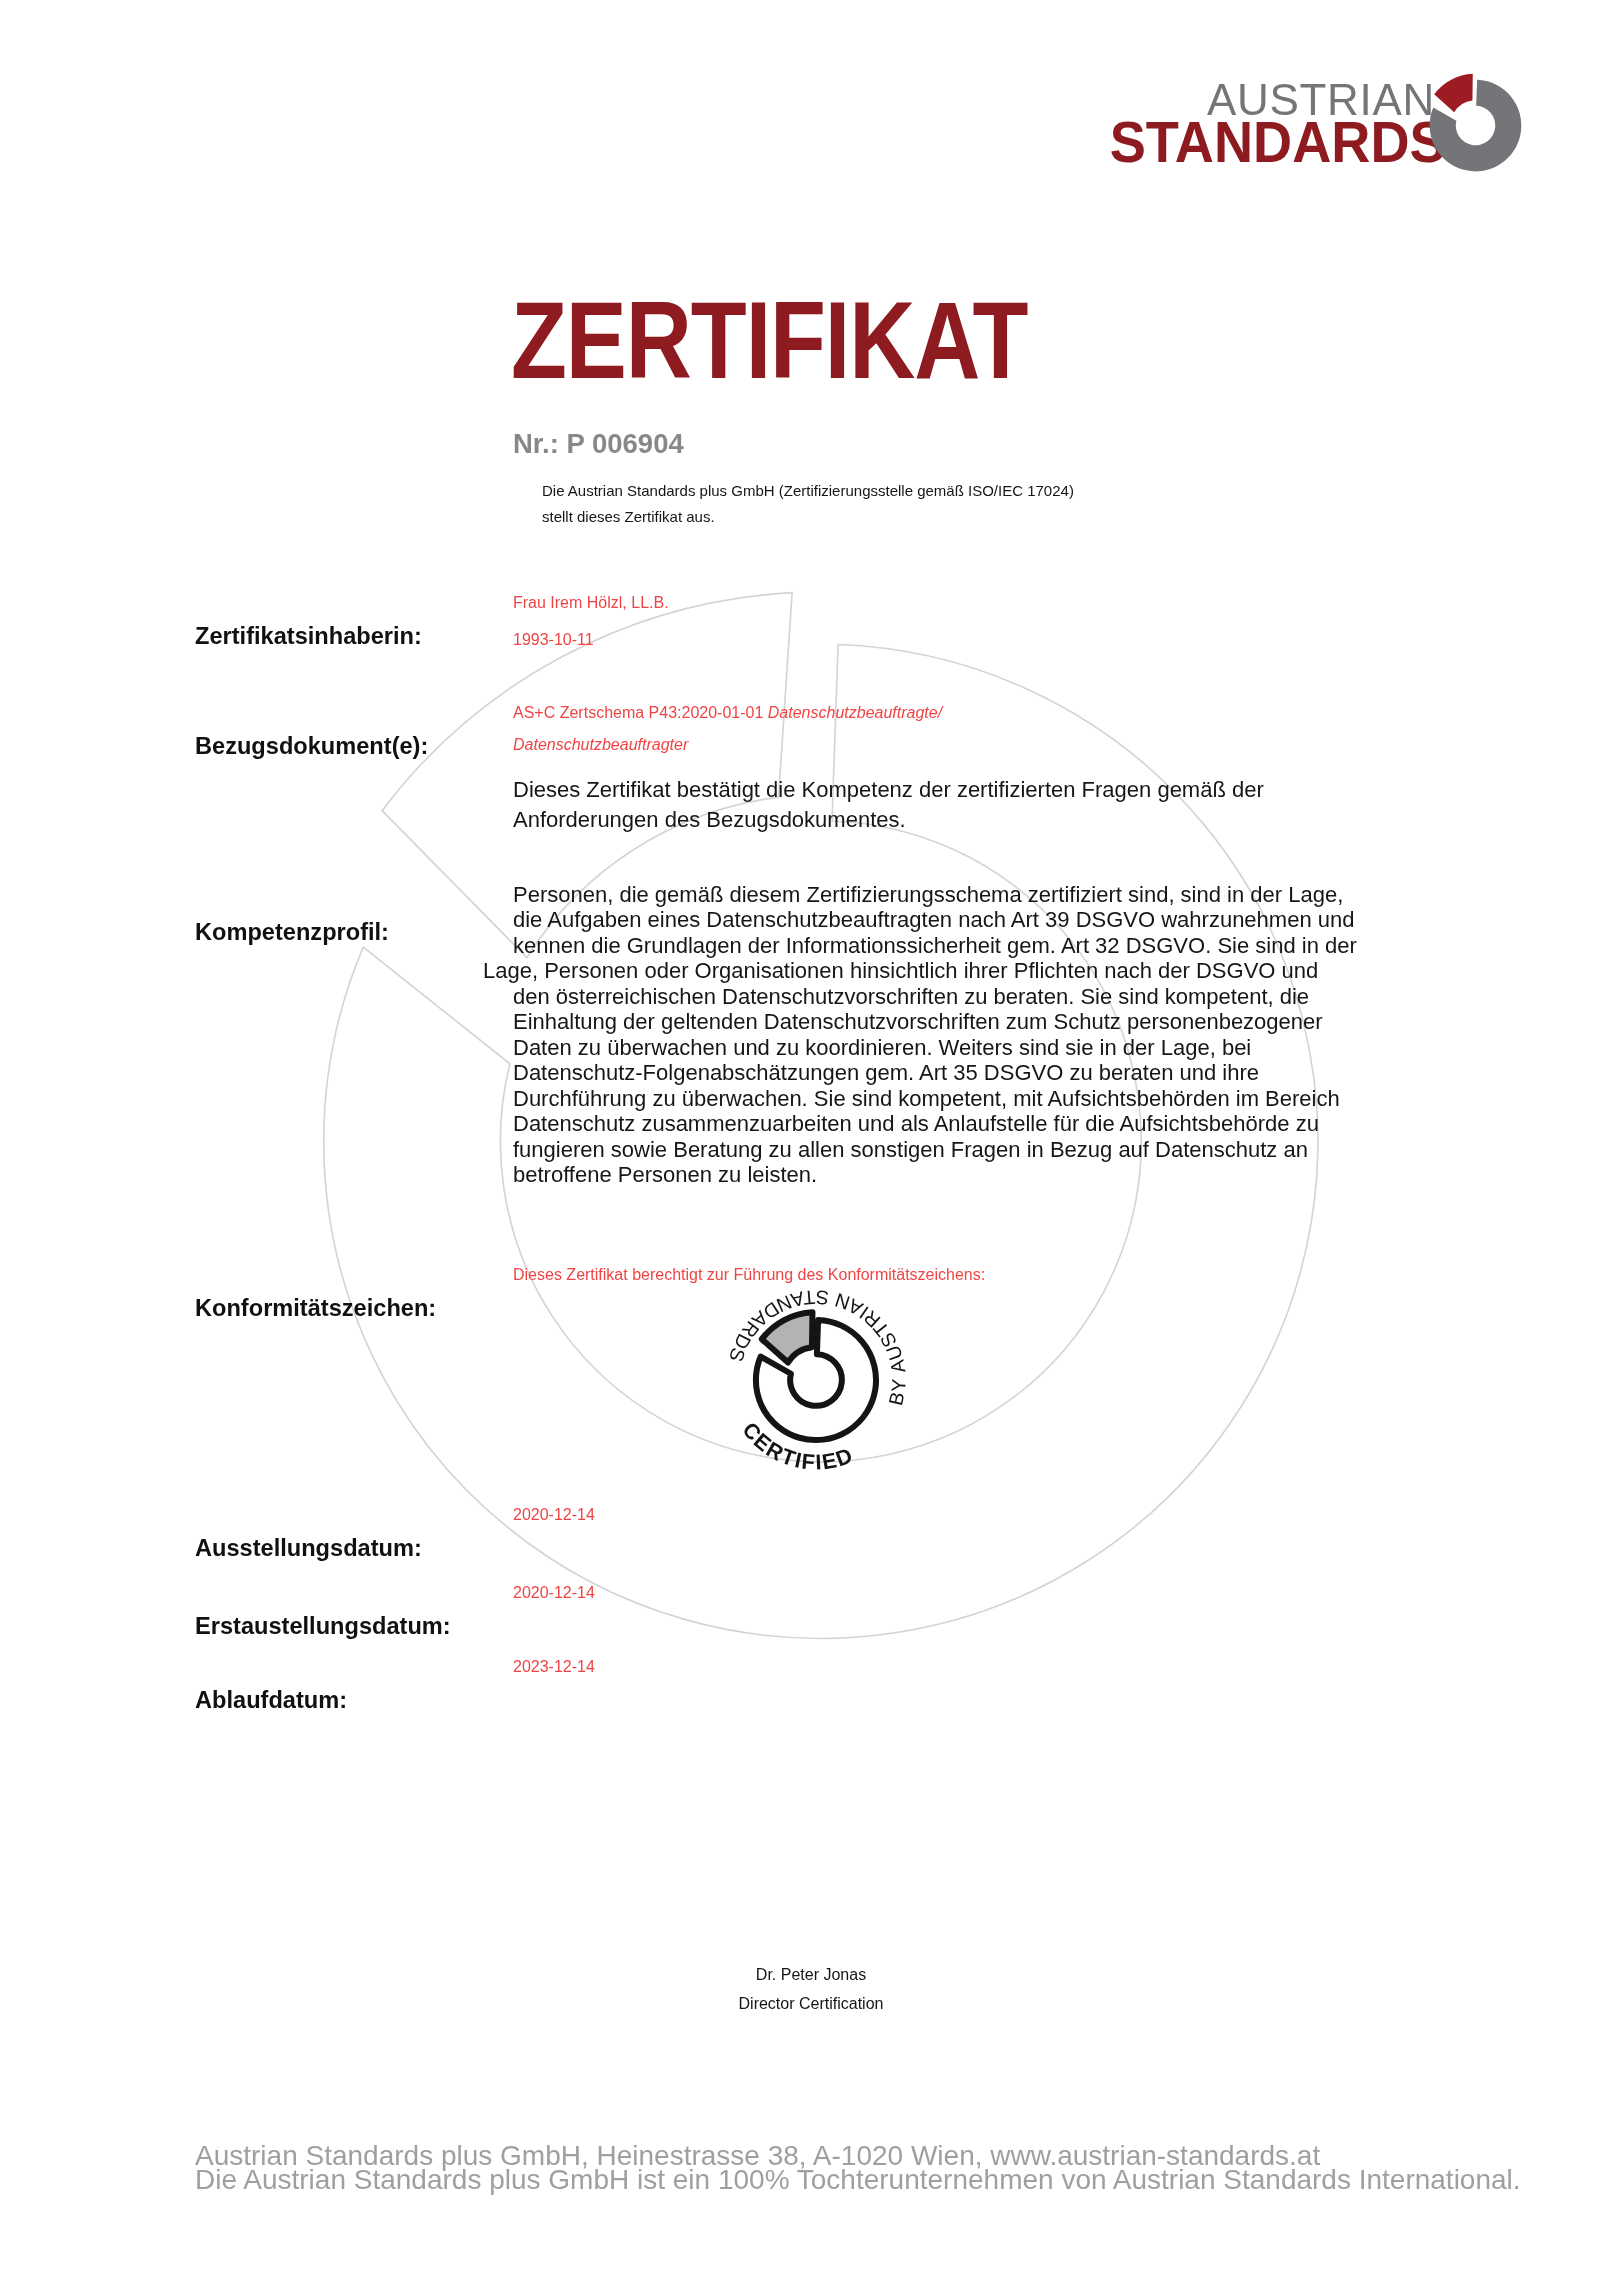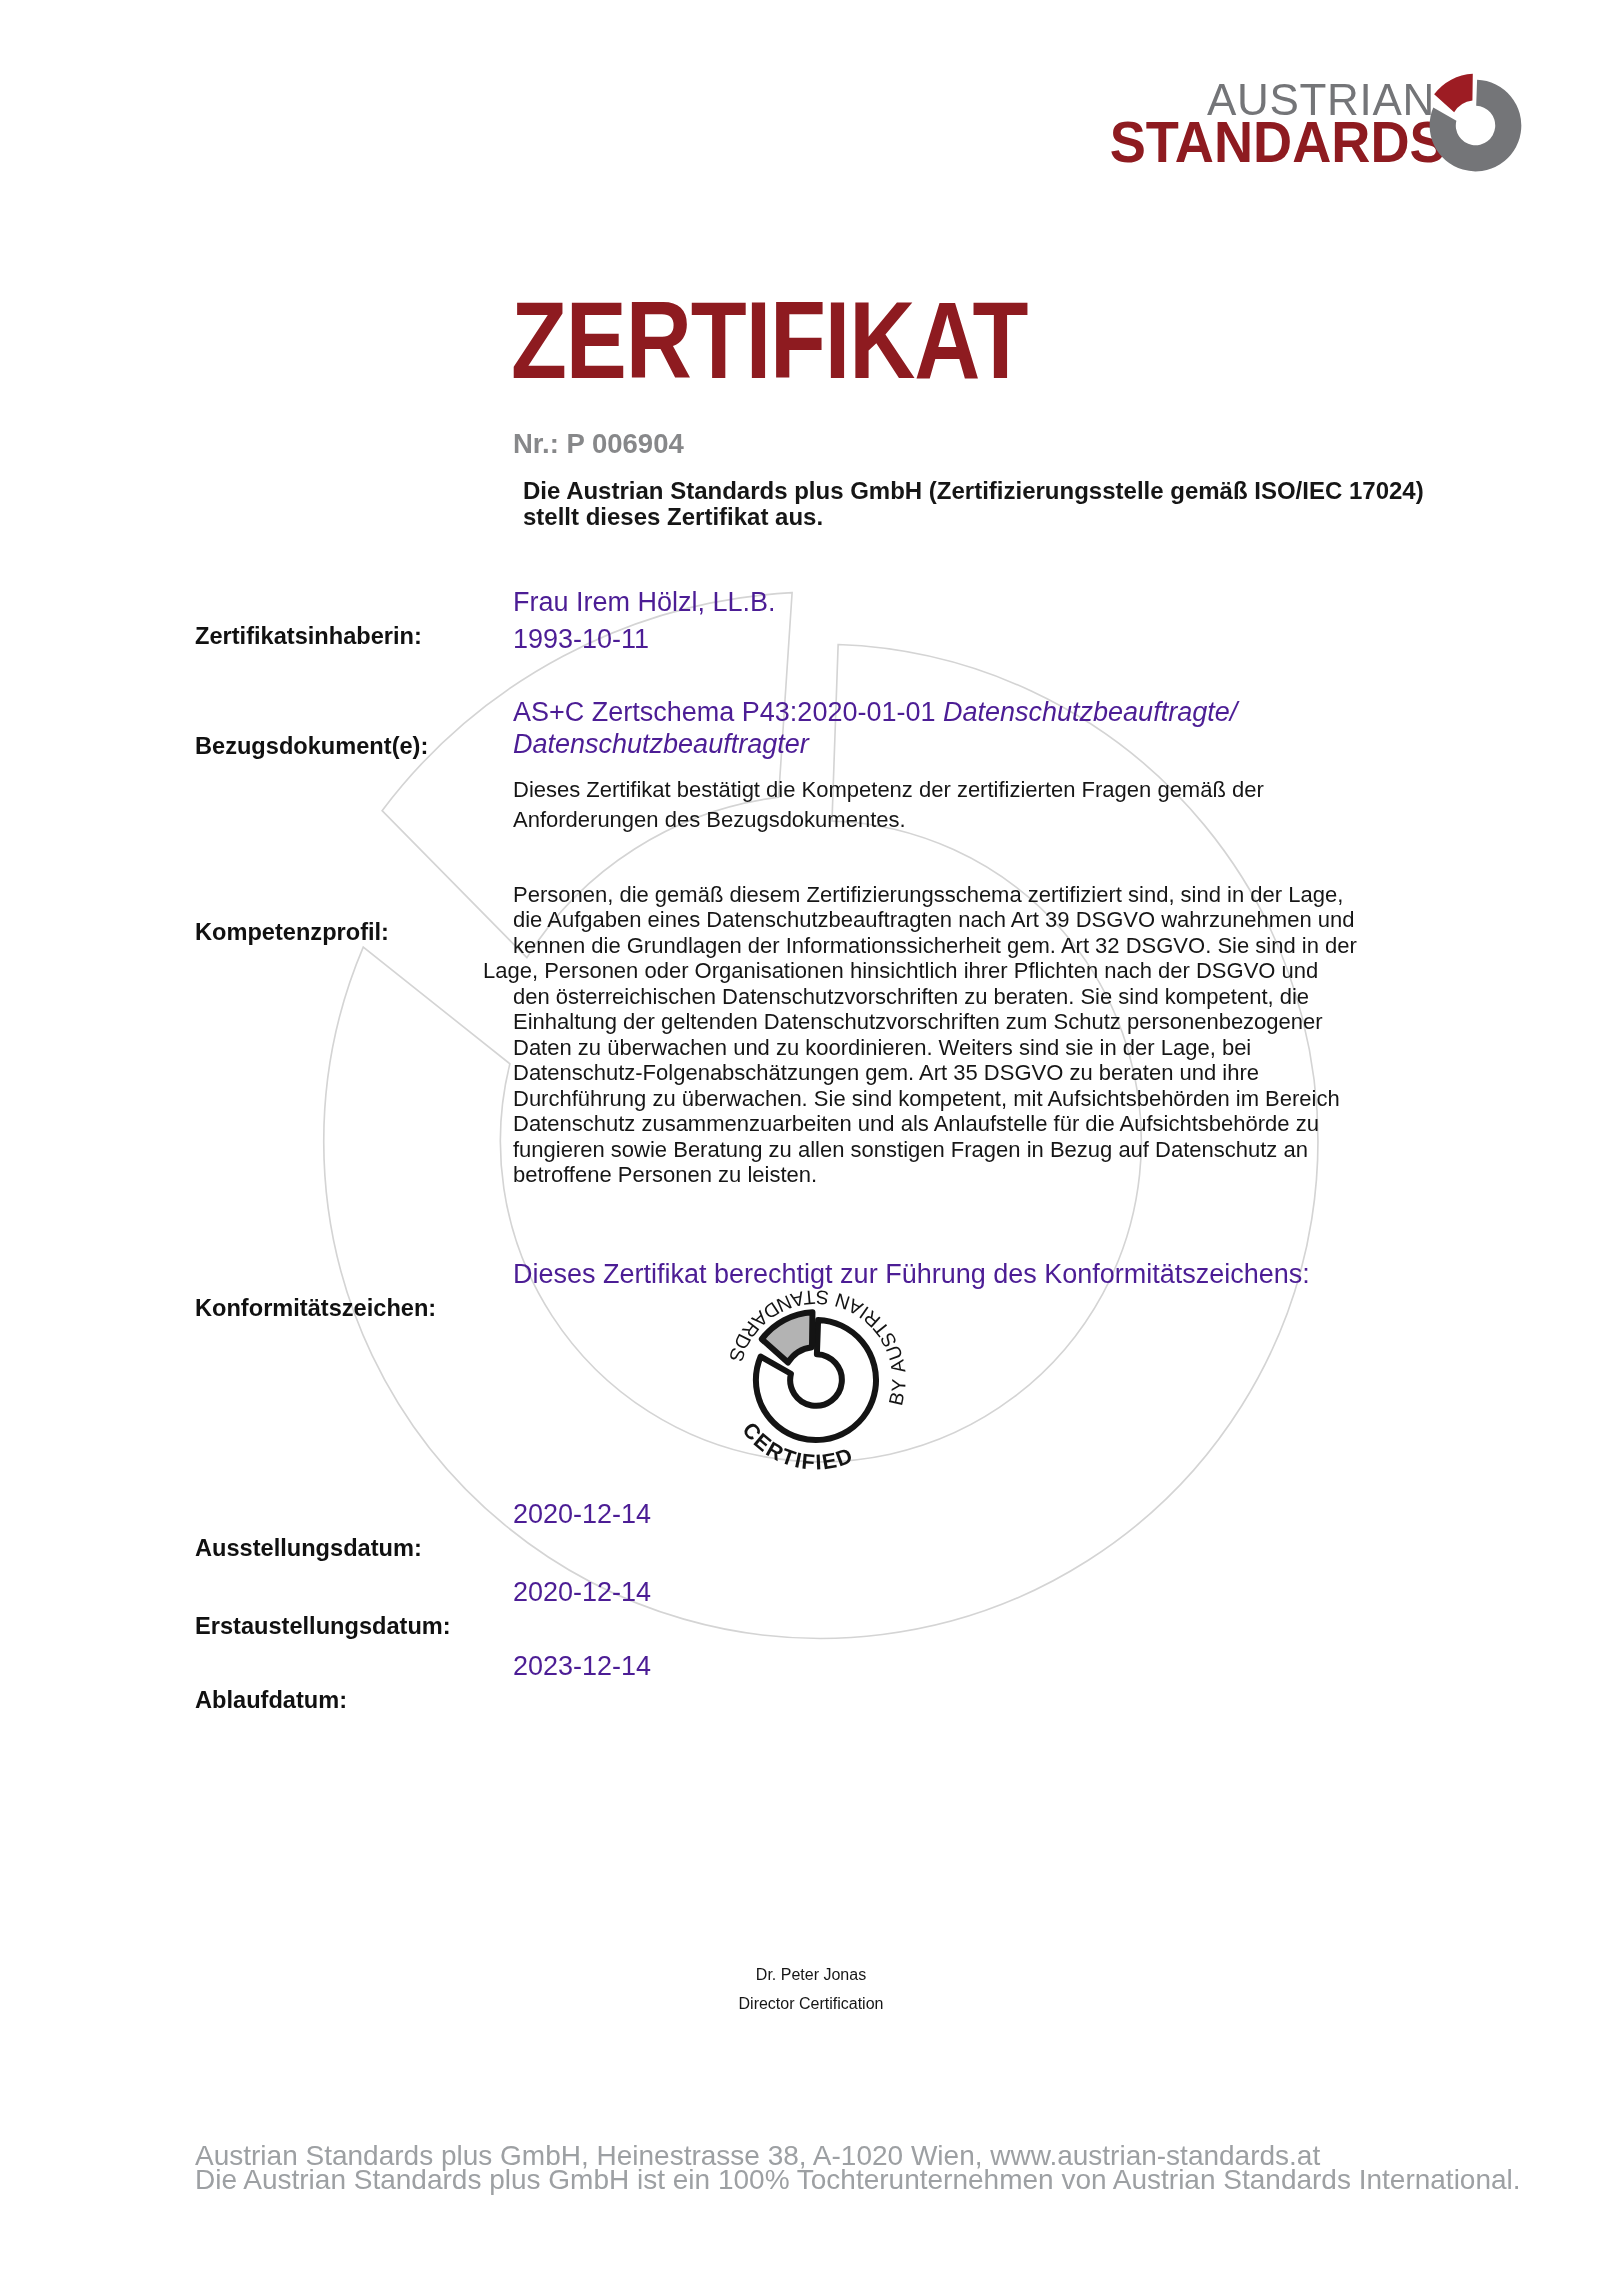--- a/index.html
+++ b/index.html
@@ -7,33 +7,33 @@
     position:relative;
     width:1622px;height:2295px;
     background:#ffffff;
     overflow:hidden;
     font-family:"Liberation Sans", sans-serif;
     color:#161616;
     padding-left:46px;
   }
   .abs{position:absolute;white-space:nowrap;}
   .label{font-weight:bold;font-size:23.6px;line-height:27.5px;color:#111;margin-top:34px;}
-  .content{font-size:27px;line-height:27.5px;color:#4c1d95;}
+  .content{font-size:16px;line-height:27.5px;color:#ef4444;}
   .small{font-size:22px;line-height:25.5px;}
   #watermark{position:absolute;left:0;top:0;z-index:0;pointer-events:none;}
   .z{z-index:2;}
   #title{
     left:511px;top:286px;
     font-size:109px;font-weight:bold;line-height:1;
     color:var(--brand-red,#8e1b20);
     transform:scaleX(0.84);transform-origin:left top;
     letter-spacing:-1.3px;
   }
   #cert-number{left:513px;top:428px;font-size:27.5px;font-weight:bold;color:var(--number-gray,#87888a);}
-  .intro{left:523px;font-size:24px;font-weight:bold;line-height:26px;}
+  .intro{left:542px;font-size:15px;font-weight:normal;line-height:26px;}
   #logo-austrian{right:233px;top:78px;font-size:44px;line-height:44px;letter-spacing:0.7px;color:var(--brand-gray,#6d6e71);}
   #logo-standards{
     right:222px;top:114px;font-size:57px;line-height:57px;font-weight:bold;
     color:var(--brand-red,#8e1b20);transform:scaleX(0.95);transform-origin:right top;
   }
   .italic{font-style:italic;}
   .sig{left:680px;width:262px;text-align:center;font-size:16px;line-height:29px;}
   .footer{left:195px;font-size:28px;line-height:25px;color:var(--footer-gray,#9da0a3);}
 </style>
 </head>

